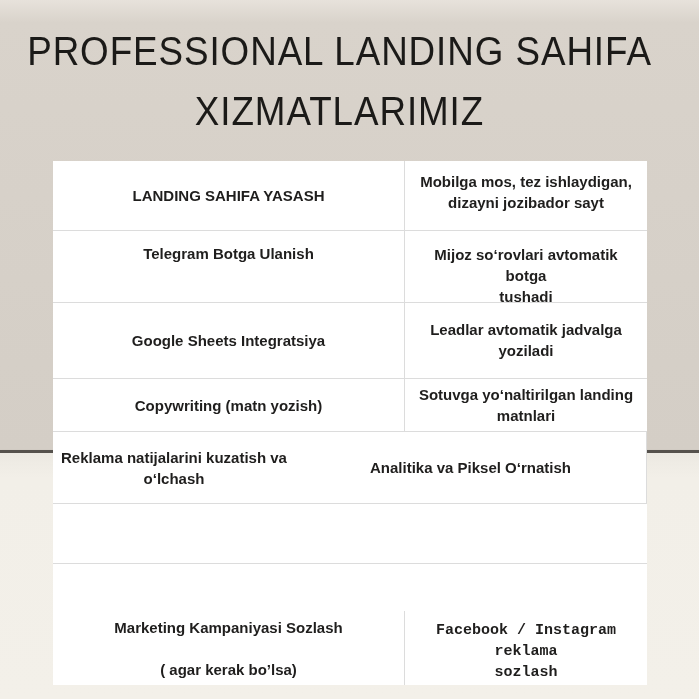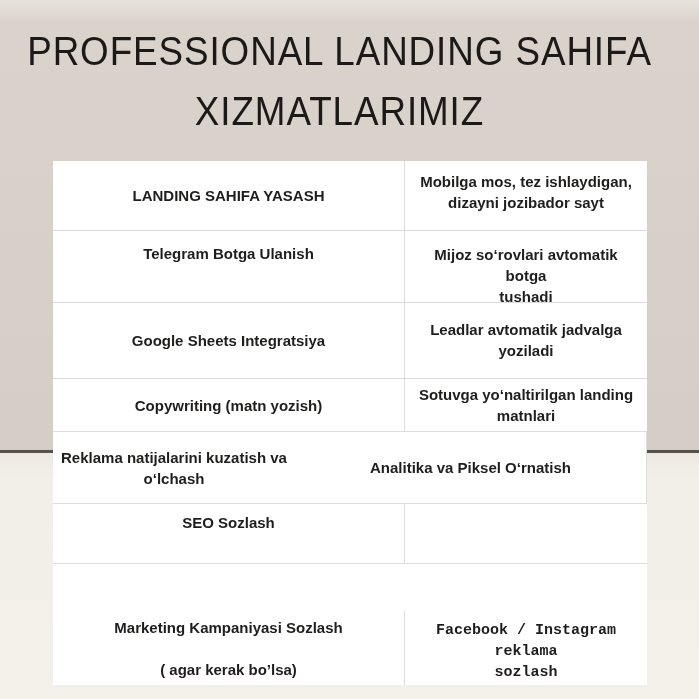--- a/index.html
+++ b/index.html
@@ -94,21 +94,20 @@
 matnlari</div>
   </div>
 
   <div class="t-row">
     <div class="cell description-cell">Reklama natijalarini kuzatish va
 o‘lchash</div>
     <div class="cell service-cell">Analitika va Piksel O‘rnatish</div>
   </div>
 
   <div class="t-row">
-    <div class="cell service-cell">SEO Sozlash</div>
   </div>
 
   <div class="t-row">
     <div class="cell service-cell">Marketing Kampaniyasi Sozlash
 
 ( agar kerak bo’lsa)</div>
     <div class="cell description-cell">Facebook / Instagram reklama
 sozlash</div>
   </div>
 </div>

